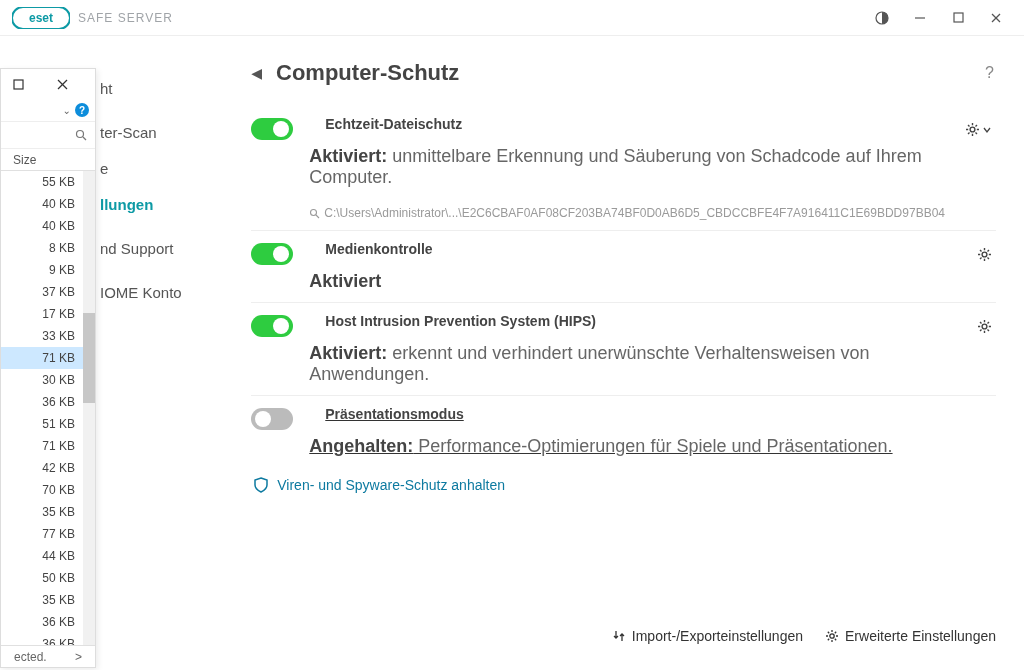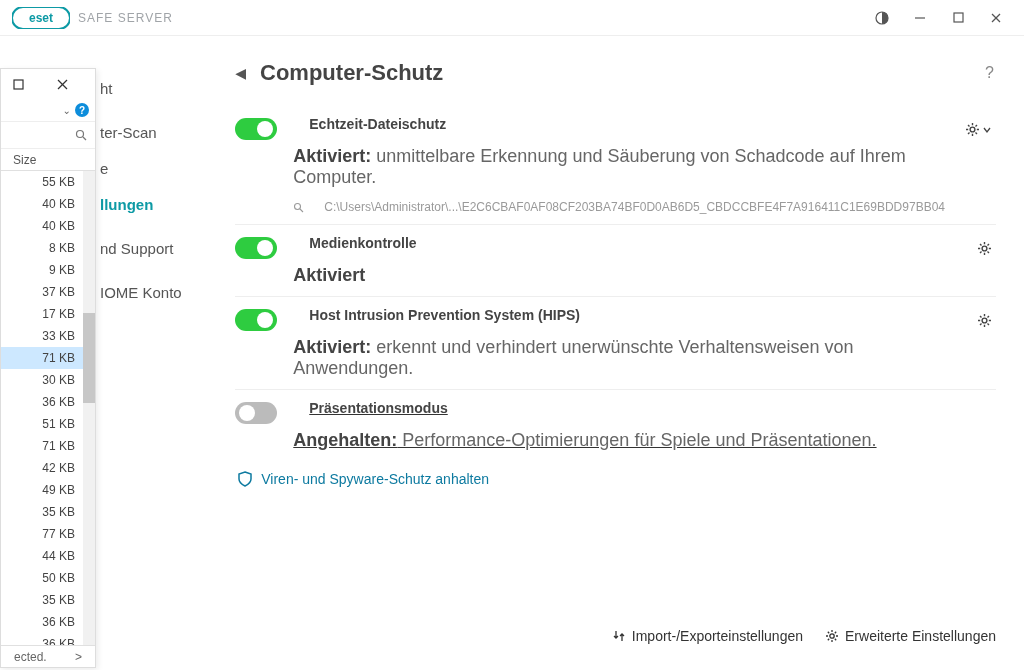--- a/index.html
+++ b/index.html
@@ -33,21 +33,21 @@
   .toggle { width: 42px; height: 22px; border-radius: 11px; position: relative; flex: none; margin-top: 2px; cursor: pointer; }
   .toggle.on { background: #2ecc40; }
   .toggle.off { background: #bbb; }
   .toggle .knob { position: absolute; width: 16px; height: 16px; border-radius: 50%; background: #fff; top: 3px; }
   .toggle.on .knob { right: 4px; }
   .toggle.off .knob { left: 4px; }
   .row-body { flex: 1; }
   .row-title { font-size: 14px; font-weight: 600; color: #444; margin-left: 16px; }
   .row-desc { font-size: 18px; color: #666; margin-top: 14px; }
   .row-desc strong { color: #444; font-weight: 600; }
-  .row-path { font-size: 12px; color: #9a9a9a; margin-top: 12px; display: flex; align-items: center; gap: 20px;}
+  .row-path { font-size: 12px; color: #9a9a9a; margin-top: 18px; display: flex; align-items: center; gap: 4px;}
   .row-path svg { flex:none; }
   .gear { color: #555; cursor: pointer; padding: 4px; margin-top: 2px; display:flex; align-items:center; gap:2px;}
   
   .pause-link { display: flex; align-items: center; gap: 8px; color: #0d7aa0; font-size: 14px; font-weight: 500; margin-top: 10px; cursor: pointer; padding-left: 2px;}
   
   
   .footer { margin-top: auto; padding: 12px 0 14px 0; display: flex; justify-content: flex-end; gap: 22px; font-size: 14px; color: #333; }
   .footer-item { display: flex; align-items: center; gap: 6px; cursor: pointer; font-weight:500;}
   
   
@@ -264,21 +264,21 @@
         <div class="exp-item">9 KB</div>
         <div class="exp-item">37 KB</div>
         <div class="exp-item">17 KB</div>
         <div class="exp-item">33 KB</div>
         <div class="exp-item sel">71 KB</div>
         <div class="exp-item">30 KB</div>
         <div class="exp-item">36 KB</div>
         <div class="exp-item">51 KB</div>
         <div class="exp-item">71 KB</div>
         <div class="exp-item">42 KB</div>
-        <div class="exp-item">49 KB</div>
+        <div class="exp-item">70 KB</div>
         <div class="exp-item">35 KB</div>
         <div class="exp-item">77 KB</div>
         <div class="exp-item">44 KB</div>
         <div class="exp-item">50 KB</div>
         <div class="exp-item">35 KB</div>
         <div class="exp-item">36 KB</div>
         <div class="exp-item">36 KB</div>
       </div>
   </div>
   <div class="exp-footer">

